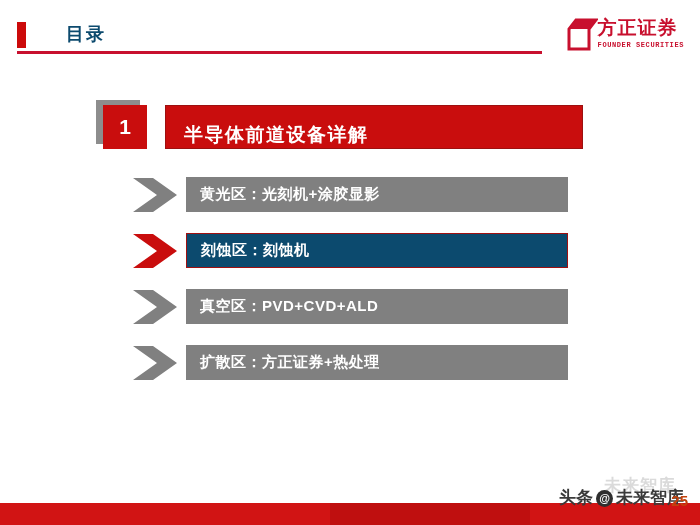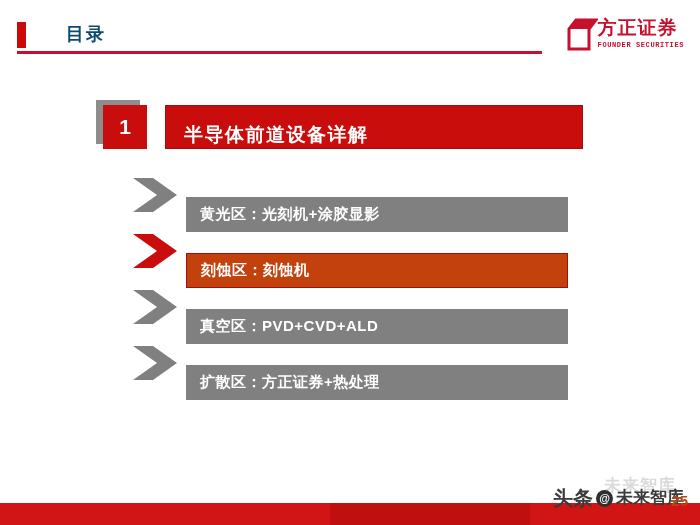--- a/index.html
+++ b/index.html
@@ -135,27 +135,26 @@
     left: 131px; top: 5px;
     width: 48px; height: 36px;
   }
   .item-bar {
     position: absolute;
     left: 186px; top: 5px;
     width: 382px; height: 35px;
     box-sizing: border-box;
     display: flex;
     align-items: center;
-    margin-top: 20px;
   }
   .item-bar.gray {
     background: #808080;
   }
   .item-bar.red {
-    background: #c2410c;
+    background: #0c4a6e;
     border: 1px solid #a01010;
   }
   .item-label {
     color: #ffffff;
     font-size: 15px;
     font-weight: bold;
     letter-spacing: 0.5px;
     padding-left: 14px;
     white-space: nowrap;
   }
@@ -184,21 +183,21 @@
   }
   .watermark {
     position: absolute;
     right: 16px; bottom: 18px;
     display: flex;
     align-items: center;
     gap: 3px;
     z-index: 3;
   }
   .wm-toutiao {
-    font-size: 20px;
+    font-size: 17px;
     font-weight: bold;
     color: #3a3a3a;
     letter-spacing: 0px;
     line-height: 18px;
   }
   .wm-circle {
     width: 17px; height: 17px;
     border-radius: 50%;
     background: #2f2f2f;
     color: #ffffff;

